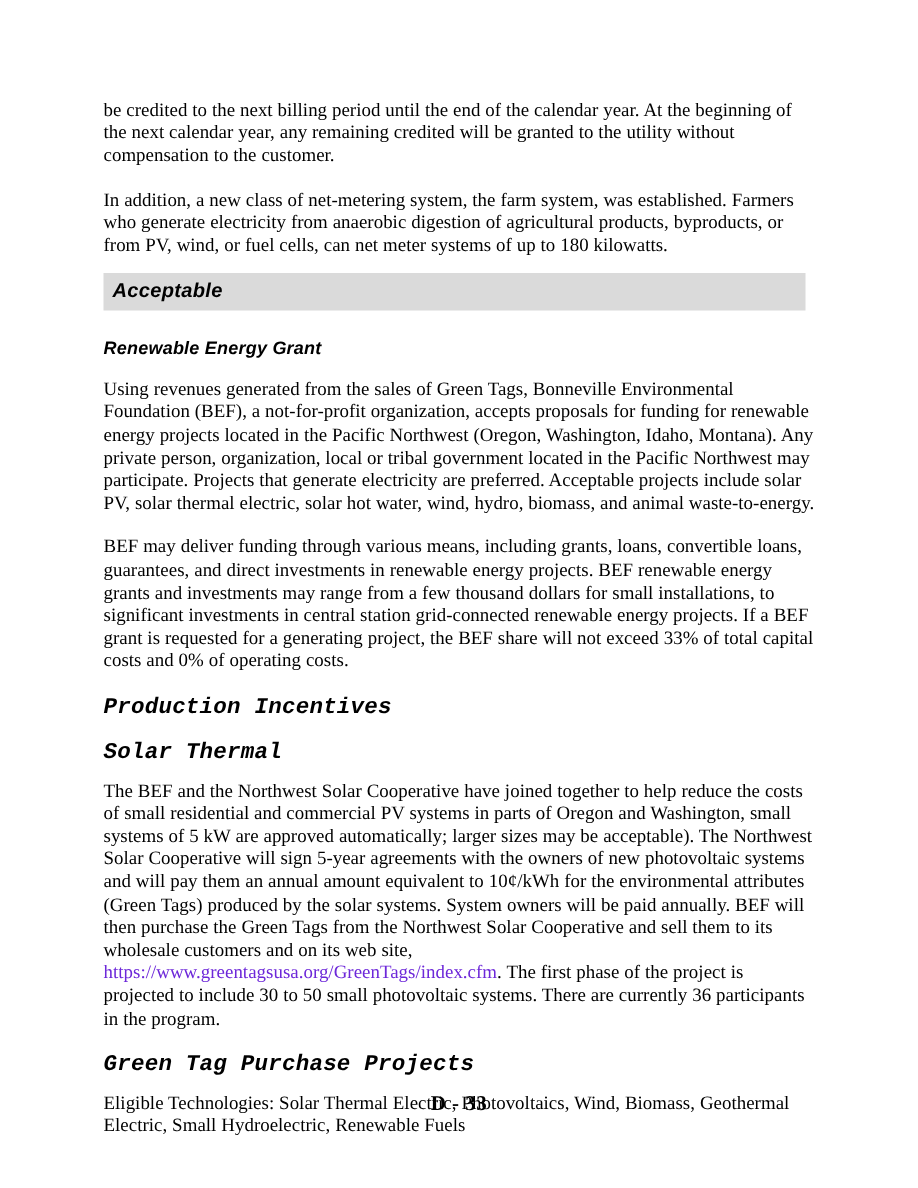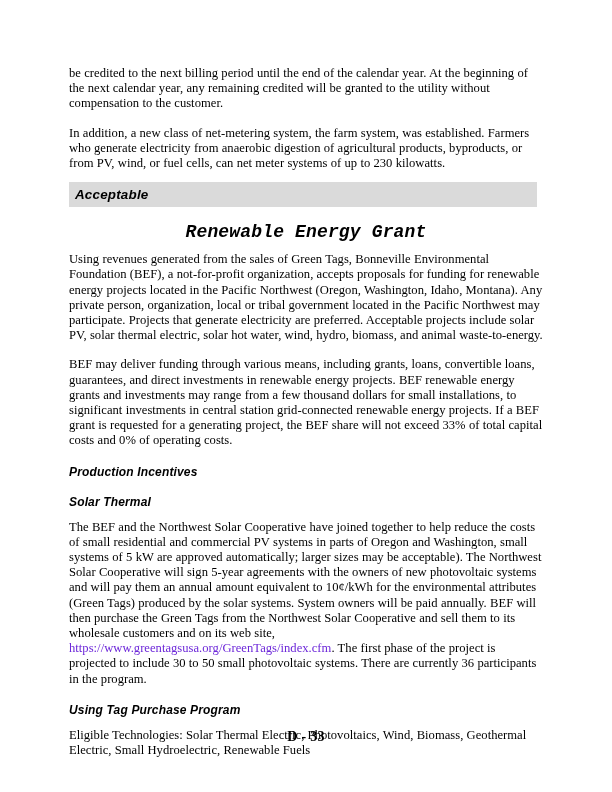--- a/index.html
+++ b/index.html
@@ -51,33 +51,32 @@
   .banner-title {
     font-family: "Liberation Sans", "DejaVu Sans", sans-serif;
     font-size: 13.4px;
     font-weight: bold;
     font-style: italic;
     line-height: 16px;
     color: #000000;
     letter-spacing: 0.2px;
   }
   h2.sub-head {
-    font-family: Liberation Mono, monospace;
-    font-size: 18px;
+    font-family: Liberation Sans, sans-serif;
+    font-size: 12px;
     font-weight: bold;
     font-style: italic;
     line-height: 15px;
     margin: 18px 0 12px 0;
     color: #000000;
     letter-spacing: 0.15px;
-    text-align: center;
   }
   h3.minor-head {
-    font-family: Liberation Sans, sans-serif;
-    font-size: 12px;
+    font-family: Liberation Mono, monospace;
+    font-size: 15px;
     font-weight: bold;
     font-style: italic;
     line-height: 14px;
     margin: 16px 0 11px 0;
     color: #000000;
     letter-spacing: 0.15px;
   }
   .lead-label {
     font-weight: normal;
   }
@@ -100,38 +99,38 @@
   .nowrap { white-space: nowrap; }
 </style>
 </head>
 <body>
 
 <div class="page">
   <div class="content">
 
     <p class="body-text">be credited to the next billing period until the end of the calendar year.  At the beginning of the next calendar year, any remaining credited will be granted to the utility without compensation to the customer.</p>
 
-    <p class="body-text tight">In addition, a new class of net-metering system, the farm system, was established.  Farmers who generate electricity from anaerobic digestion of agricultural products, byproducts, or from PV, wind, or fuel cells, can net meter systems of up to 230 kilowatts.</p>
+    <p class="body-text tight">In addition, a new class of net-metering system, the farm system, was established.  Farmers who generate electricity from anaerobic digestion of agricultural products, byproducts, or from PV, wind, or fuel cells, can net meter systems of up to 180 kilowatts.</p>
 
     <div class="banner">
       <span class="banner-title">Acceptable</span>
     </div>
 
     <h2 class="sub-head">Renewable Energy Grant</h2>
 
     <p class="body-text">Using revenues generated from the sales of Green Tags, Bonneville Environmental Foundation (BEF), a not-for-profit organization, accepts proposals for funding for renewable energy projects located in the Pacific Northwest (Oregon, Washington, Idaho, Montana). Any private person, organization, local or tribal government located in the Pacific Northwest may participate. Projects that generate electricity are preferred. Acceptable projects include solar PV, solar thermal electric, solar hot water, wind, hydro, biomass, and animal waste-to-energy.</p>
 
     <p class="body-text tight">BEF may deliver funding through various means, including grants, loans, convertible loans, guarantees, and direct investments in renewable energy projects. BEF renewable energy grants and investments may range from a few thousand dollars for small installations, to significant investments in central station grid-connected renewable energy projects. If a BEF grant is requested for a generating project, the BEF share will not exceed 33% of total capital costs and 0% of operating costs.</p>
 
     <h3 class="minor-head">Production Incentives</h3>
 
     <h3 class="minor-head">Solar Thermal</h3>
 
     <p class="body-text tight"><span>The BEF and the Northwest Solar Cooperative have joined together to help reduce the costs of small residential and commercial PV systems in parts of Oregon and Washington, small systems of 5 kW are approved automatically; larger sizes may be acceptable). The Northwest Solar Cooperative will sign 5-year agreements with the owners of new photovoltaic systems and will pay them an annual amount equivalent to 10¢/kWh for the environmental attributes (Green Tags) produced by the solar systems. System owners will be paid annually. BEF will then purchase the Green Tags from the Northwest Solar Cooperative and sell them to its wholesale customers and on its web site, </span><a class="url-link nowrap" href="#">https://www.greentagsusa.org/GreenTags/index.cfm</a><span>. The first phase of the project is projected to include 30 to 50 small photovoltaic systems. There are currently 36 participants in the program.</span></p>
 
-    <h3 class="minor-head">Using Tag Purchase Program</h3>
+    <h3 class="minor-head">Green Tag Purchase Projects</h3>
 
     <p class="body-text tight"><span class="lead-label">Eligible Technologies:</span><span> Solar Thermal Electric, Photovoltaics, Wind, Biomass, Geothermal Electric, Small Hydroelectric, Renewable Fuels</span></p>
 
   </div>
 
   <div class="footer">D - 33</div>
 </div>
 
 </body></html>

